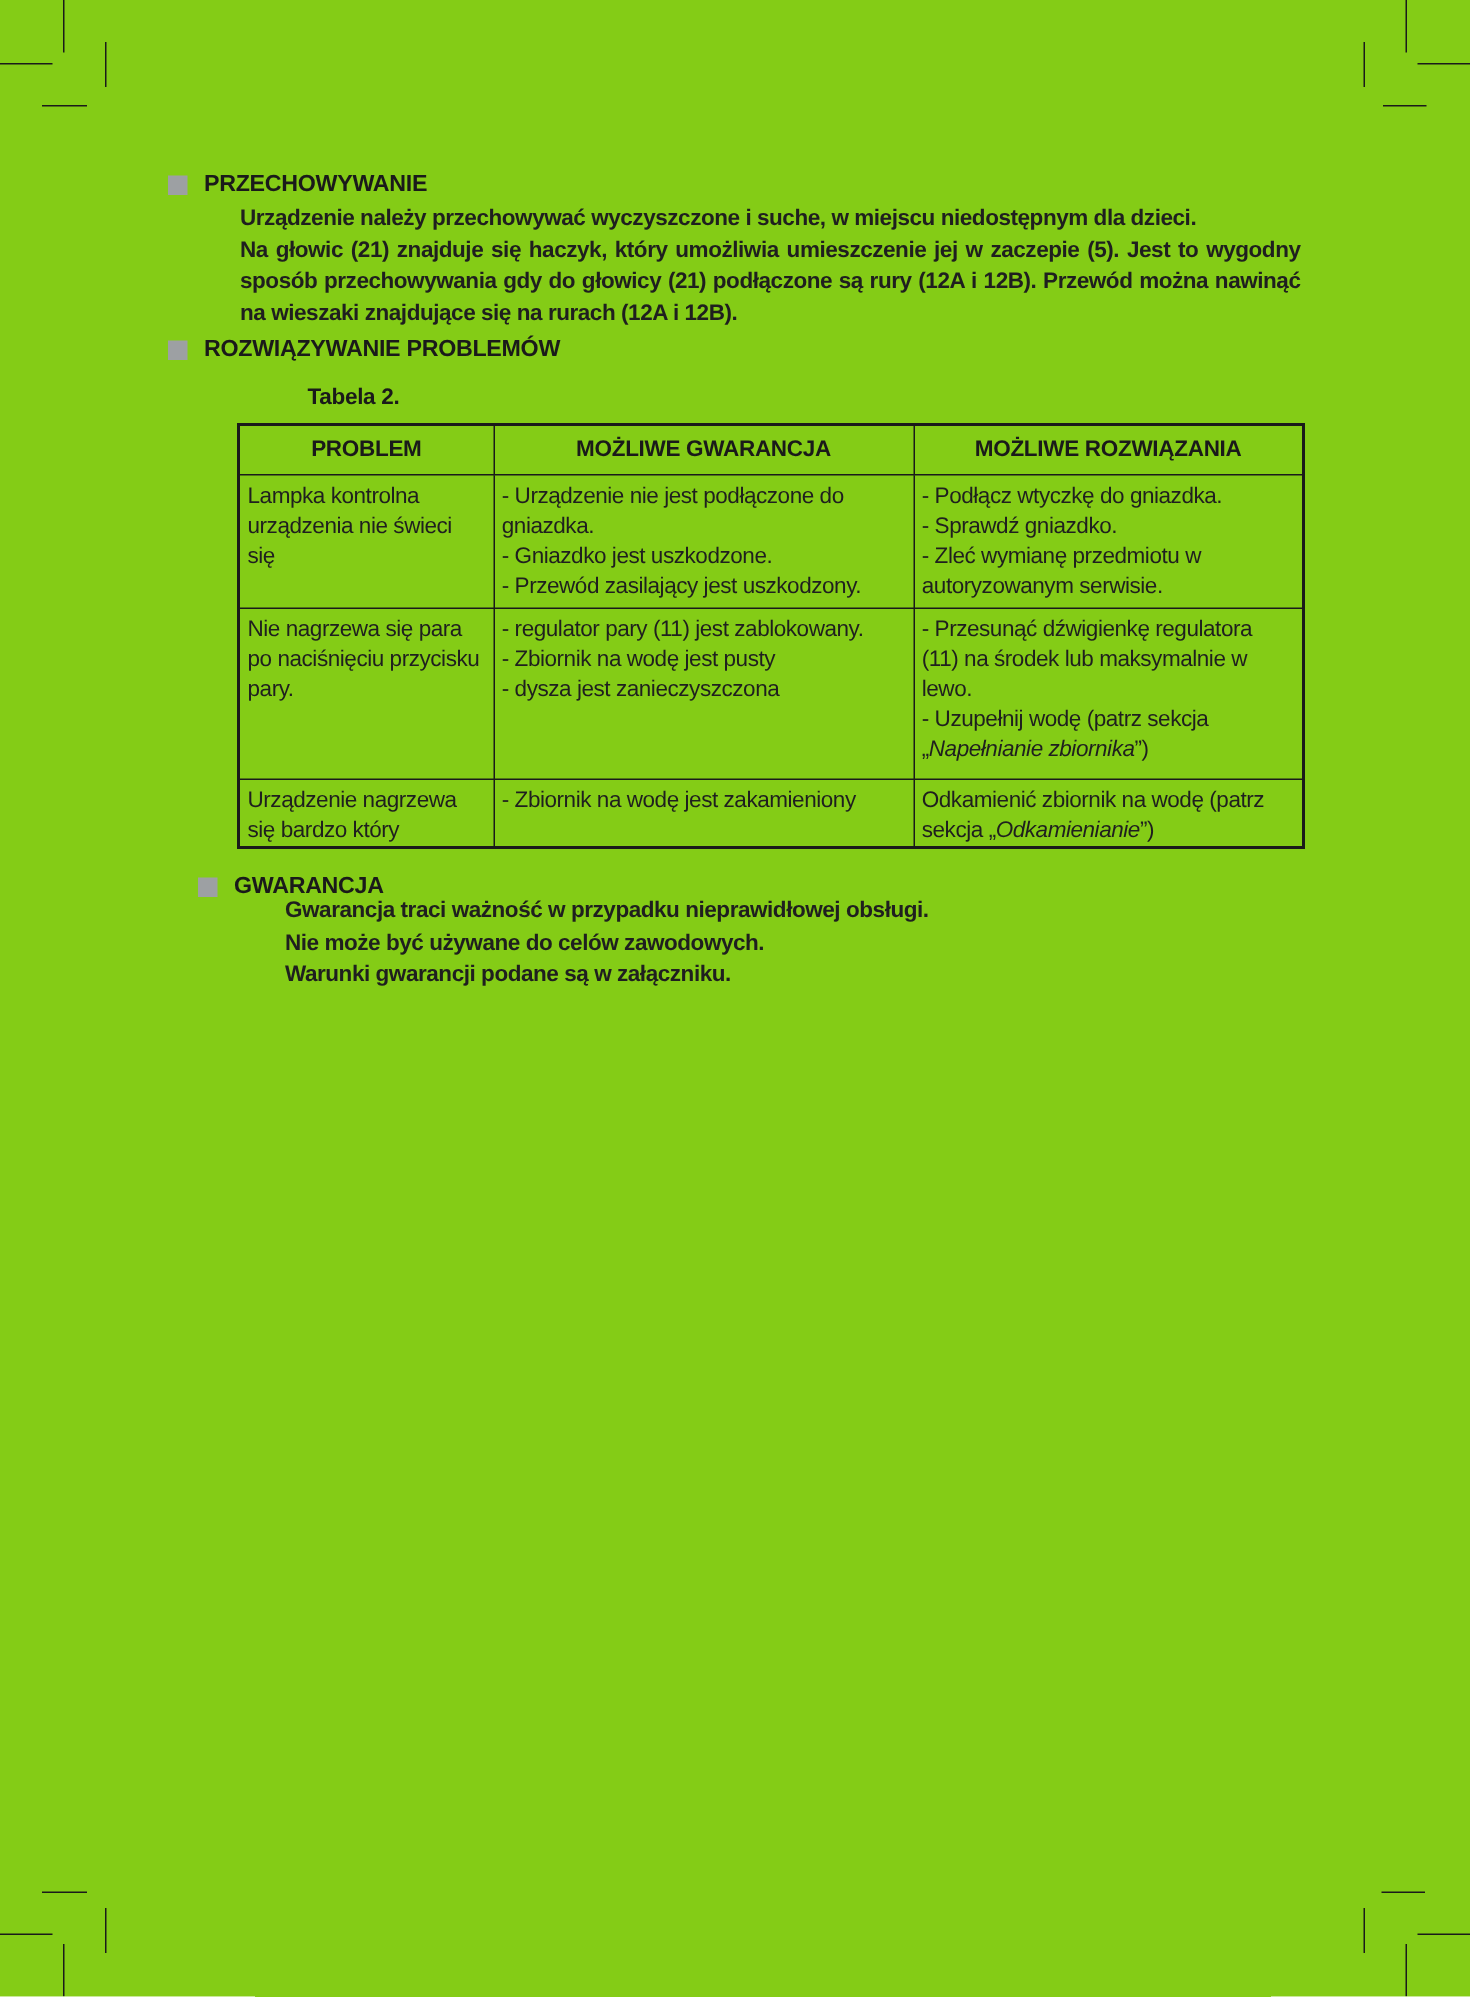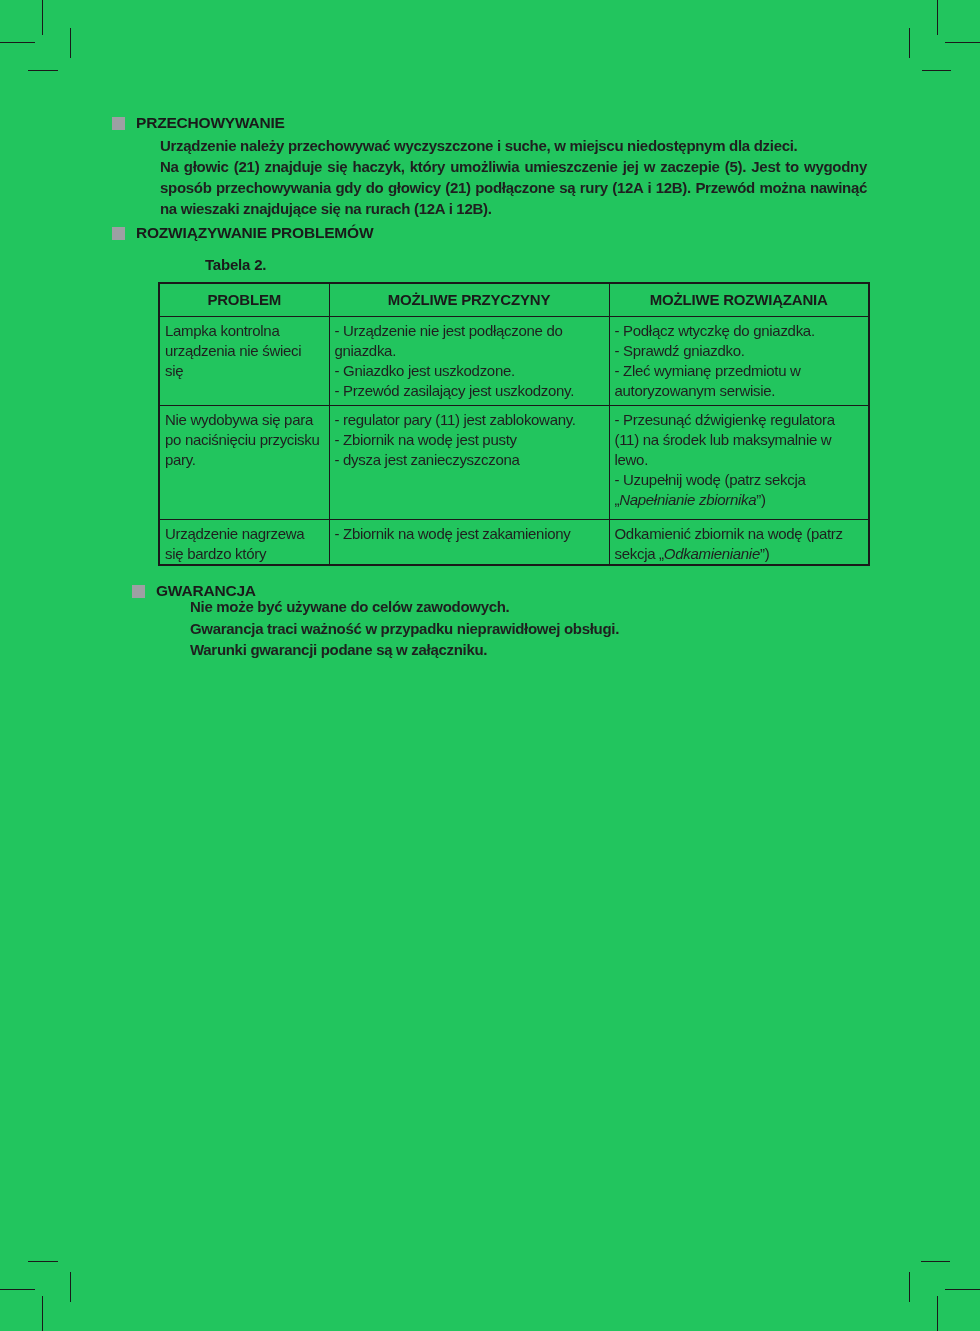--- a/index.html
+++ b/index.html
@@ -1,19 +1,19 @@
 <!DOCTYPE html>
 <html lang="pl"><head>
 <meta charset="utf-8">
 <style>
   html,body{margin:0;padding:0;background:#ffffff;}
   .page{
     position:relative;
     width:980px;height:1331px;
-    background:#22c55e;
+    background:#84cc16;
     font-family:"Liberation Sans", sans-serif;
     color:#1f1f1f;
     overflow:hidden;
   }
   
   .crop{position:absolute;background:#1a1a1a;}
   
   .heading{position:absolute;display:flex;align-items:center;gap:11px;}
   .bullet{width:13px;height:13px;background:#9da0a3;flex:0 0 auto;}
   .heading h2{
@@ -96,21 +96,21 @@
 
   <table class="tbl">
     <colgroup>
         <col class="c1">
         <col class="c2">
         <col class="c3">
       </colgroup>
     <thead>
       <tr>
         <th>PROBLEM</th>
-        <th>MOŻLIWE PRZYCZYNY</th>
+        <th>MOŻLIWE GWARANCJA</th>
         <th>MOŻLIWE ROZWIĄZANIA</th>
       </tr>
     </thead>
     <tbody>
       <tr class="r0">
         <td>
           <div class="item">Lampka kontrolna urządzenia nie świeci się</div>
         </td>
         <td>
           <div class="item">- Urządzenie nie jest podłączone do gniazdka.</div>
@@ -118,21 +118,21 @@
           <div class="item">- Przewód zasilający jest uszkodzony.</div>
         </td>
         <td>
           <div class="item"><span>- Podłącz wtyczkę do gniazdka.</span><i></i><span></span></div>
           <div class="item"><span>- Sprawdź gniazdko.</span><i></i><span></span></div>
           <div class="item"><span>- Zleć wymianę przedmiotu w autoryzowanym serwisie.</span><i></i><span></span></div>
         </td>
       </tr>
       <tr class="r1">
         <td>
-          <div class="item">Nie wydobywa się para po naciśnięciu przycisku pary.</div>
+          <div class="item">Nie nagrzewa się para po naciśnięciu przycisku pary.</div>
         </td>
         <td>
           <div class="item">- regulator pary (11) jest zablokowany.</div>
           <div class="item">- Zbiornik na wodę jest pusty</div>
           <div class="item">- dysza jest zanieczyszczona</div>
         </td>
         <td>
           <div class="item"><span>- Przesunąć dźwigienkę regulatora (11) na środek lub maksymalnie w lewo.</span><i></i><span></span></div>
           <div class="item"><span>- Uzupełnij wodę (patrz sekcja „</span><i>Napełnianie zbiornika</i><span>”)</span></div>
         </td>
@@ -149,18 +149,18 @@
         </td>
       </tr>
     </tbody>
   </table>
 
   <div class="heading" style="left:132px;top:582px;">
     <span class="bullet" style="background: rgb(157, 160, 163);"></span>
     <h2>GWARANCJA</h2>
   </div>
   <div class="bodytext lines" style="left:190px;top:596px;width:720px;line-height:21.5px;">
+    <div>Gwarancja traci ważność w przypadku nieprawidłowej obsługi.</div>
     <div>Nie może być używane do celów zawodowych.</div>
-    <div>Gwarancja traci ważność w przypadku nieprawidłowej obsługi.</div>
     <div>Warunki gwarancji podane są w załączniku.</div>
   </div>
 
 </div>
 
 </body></html>

